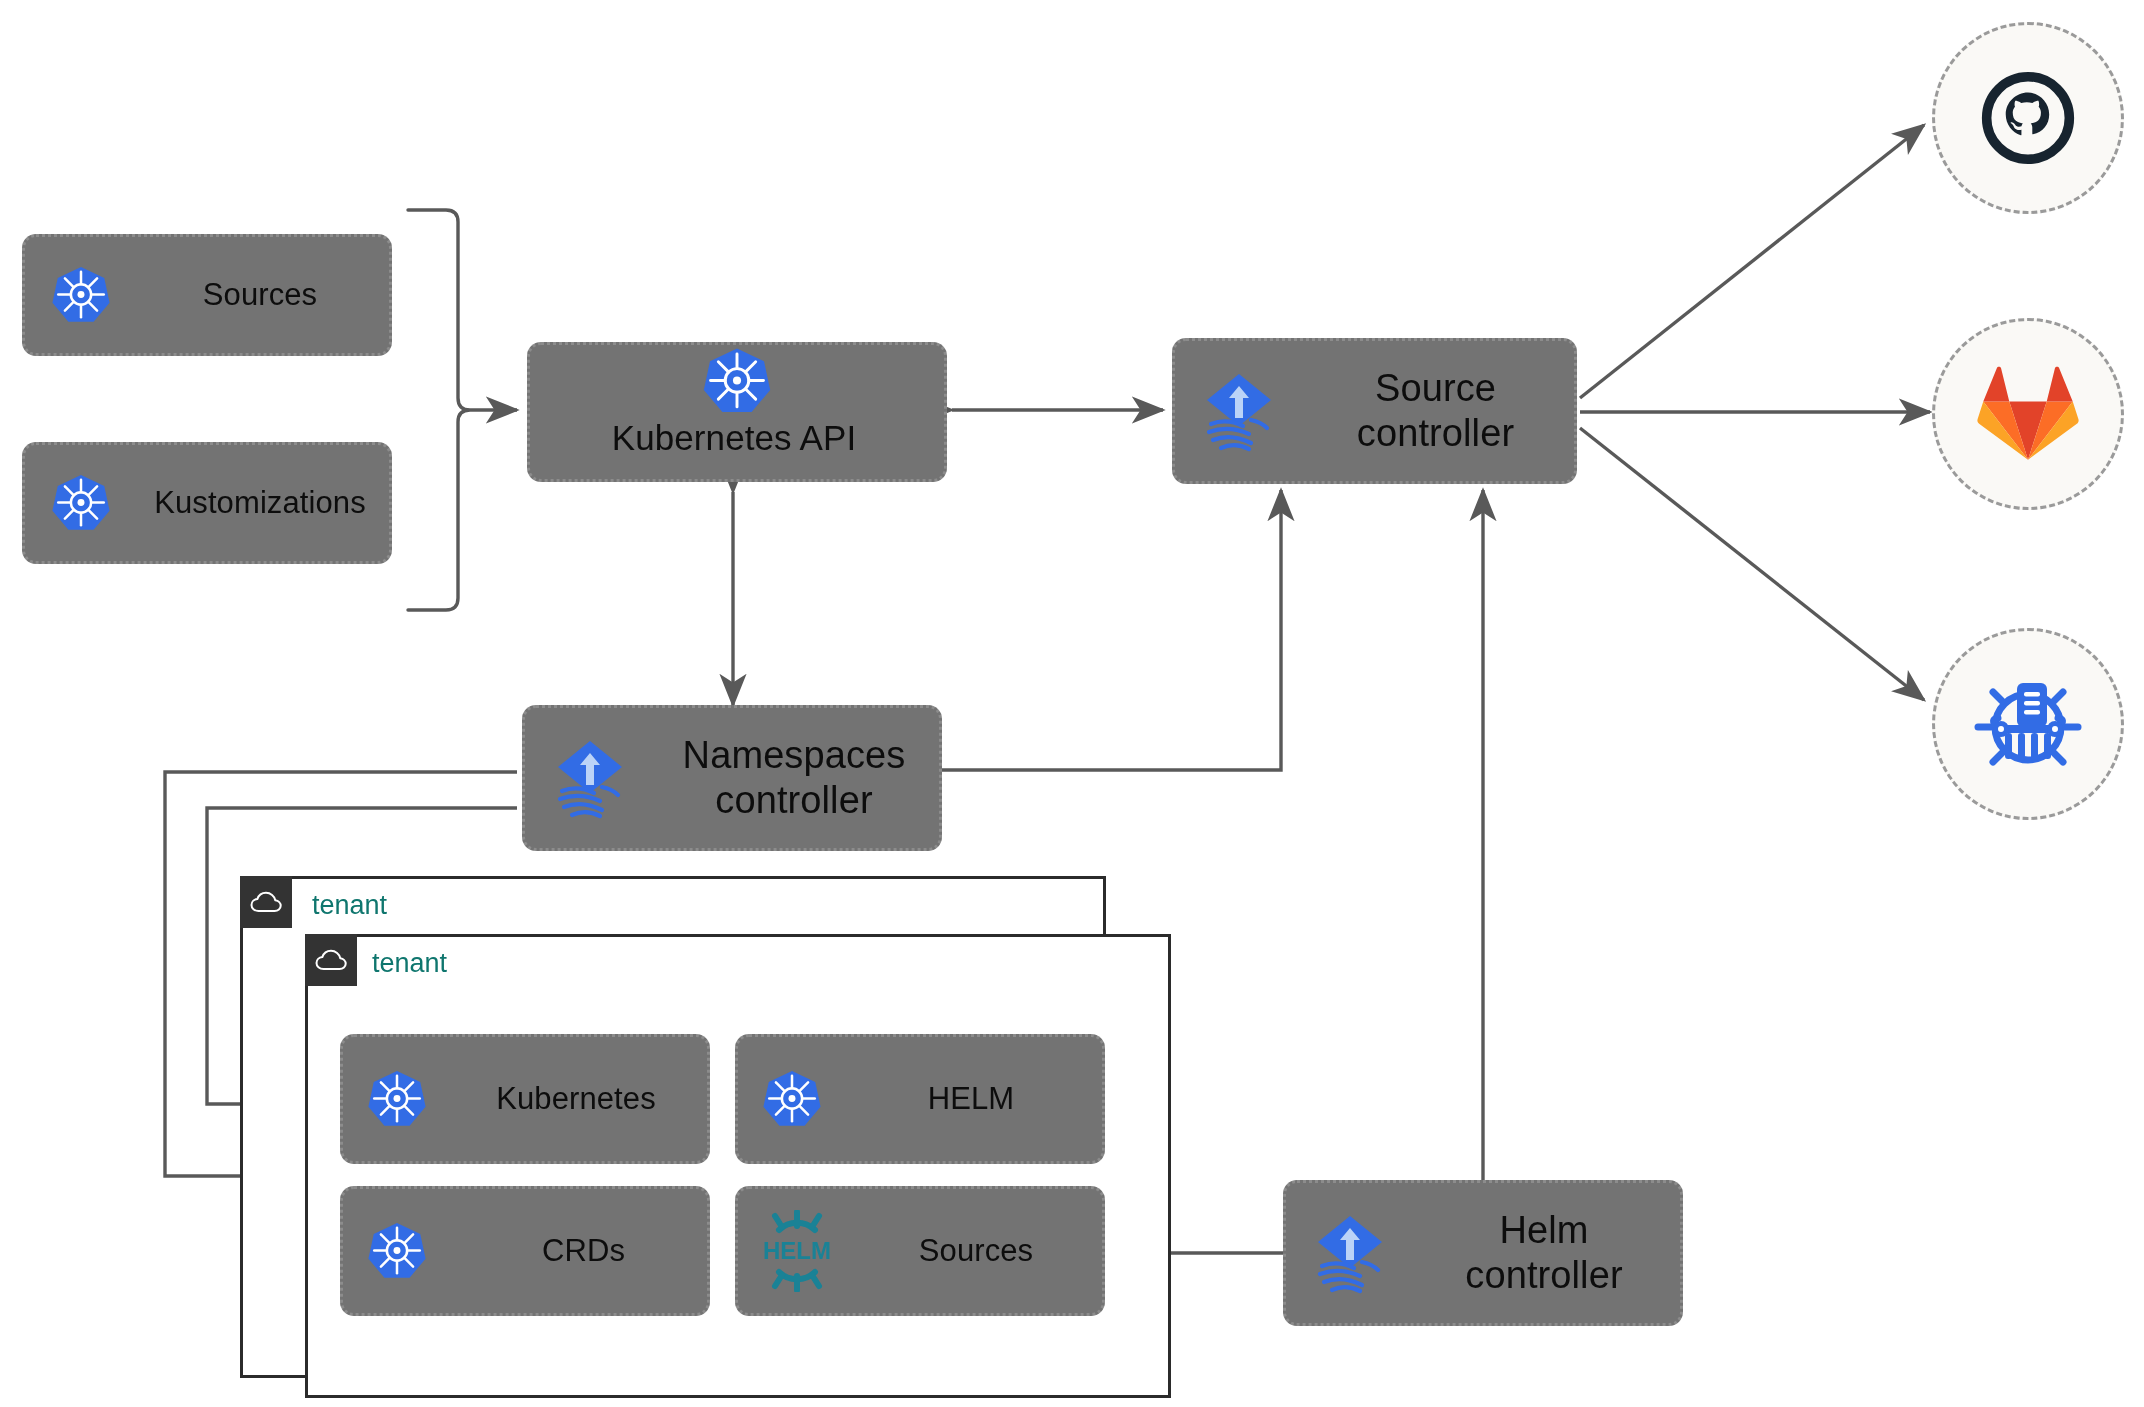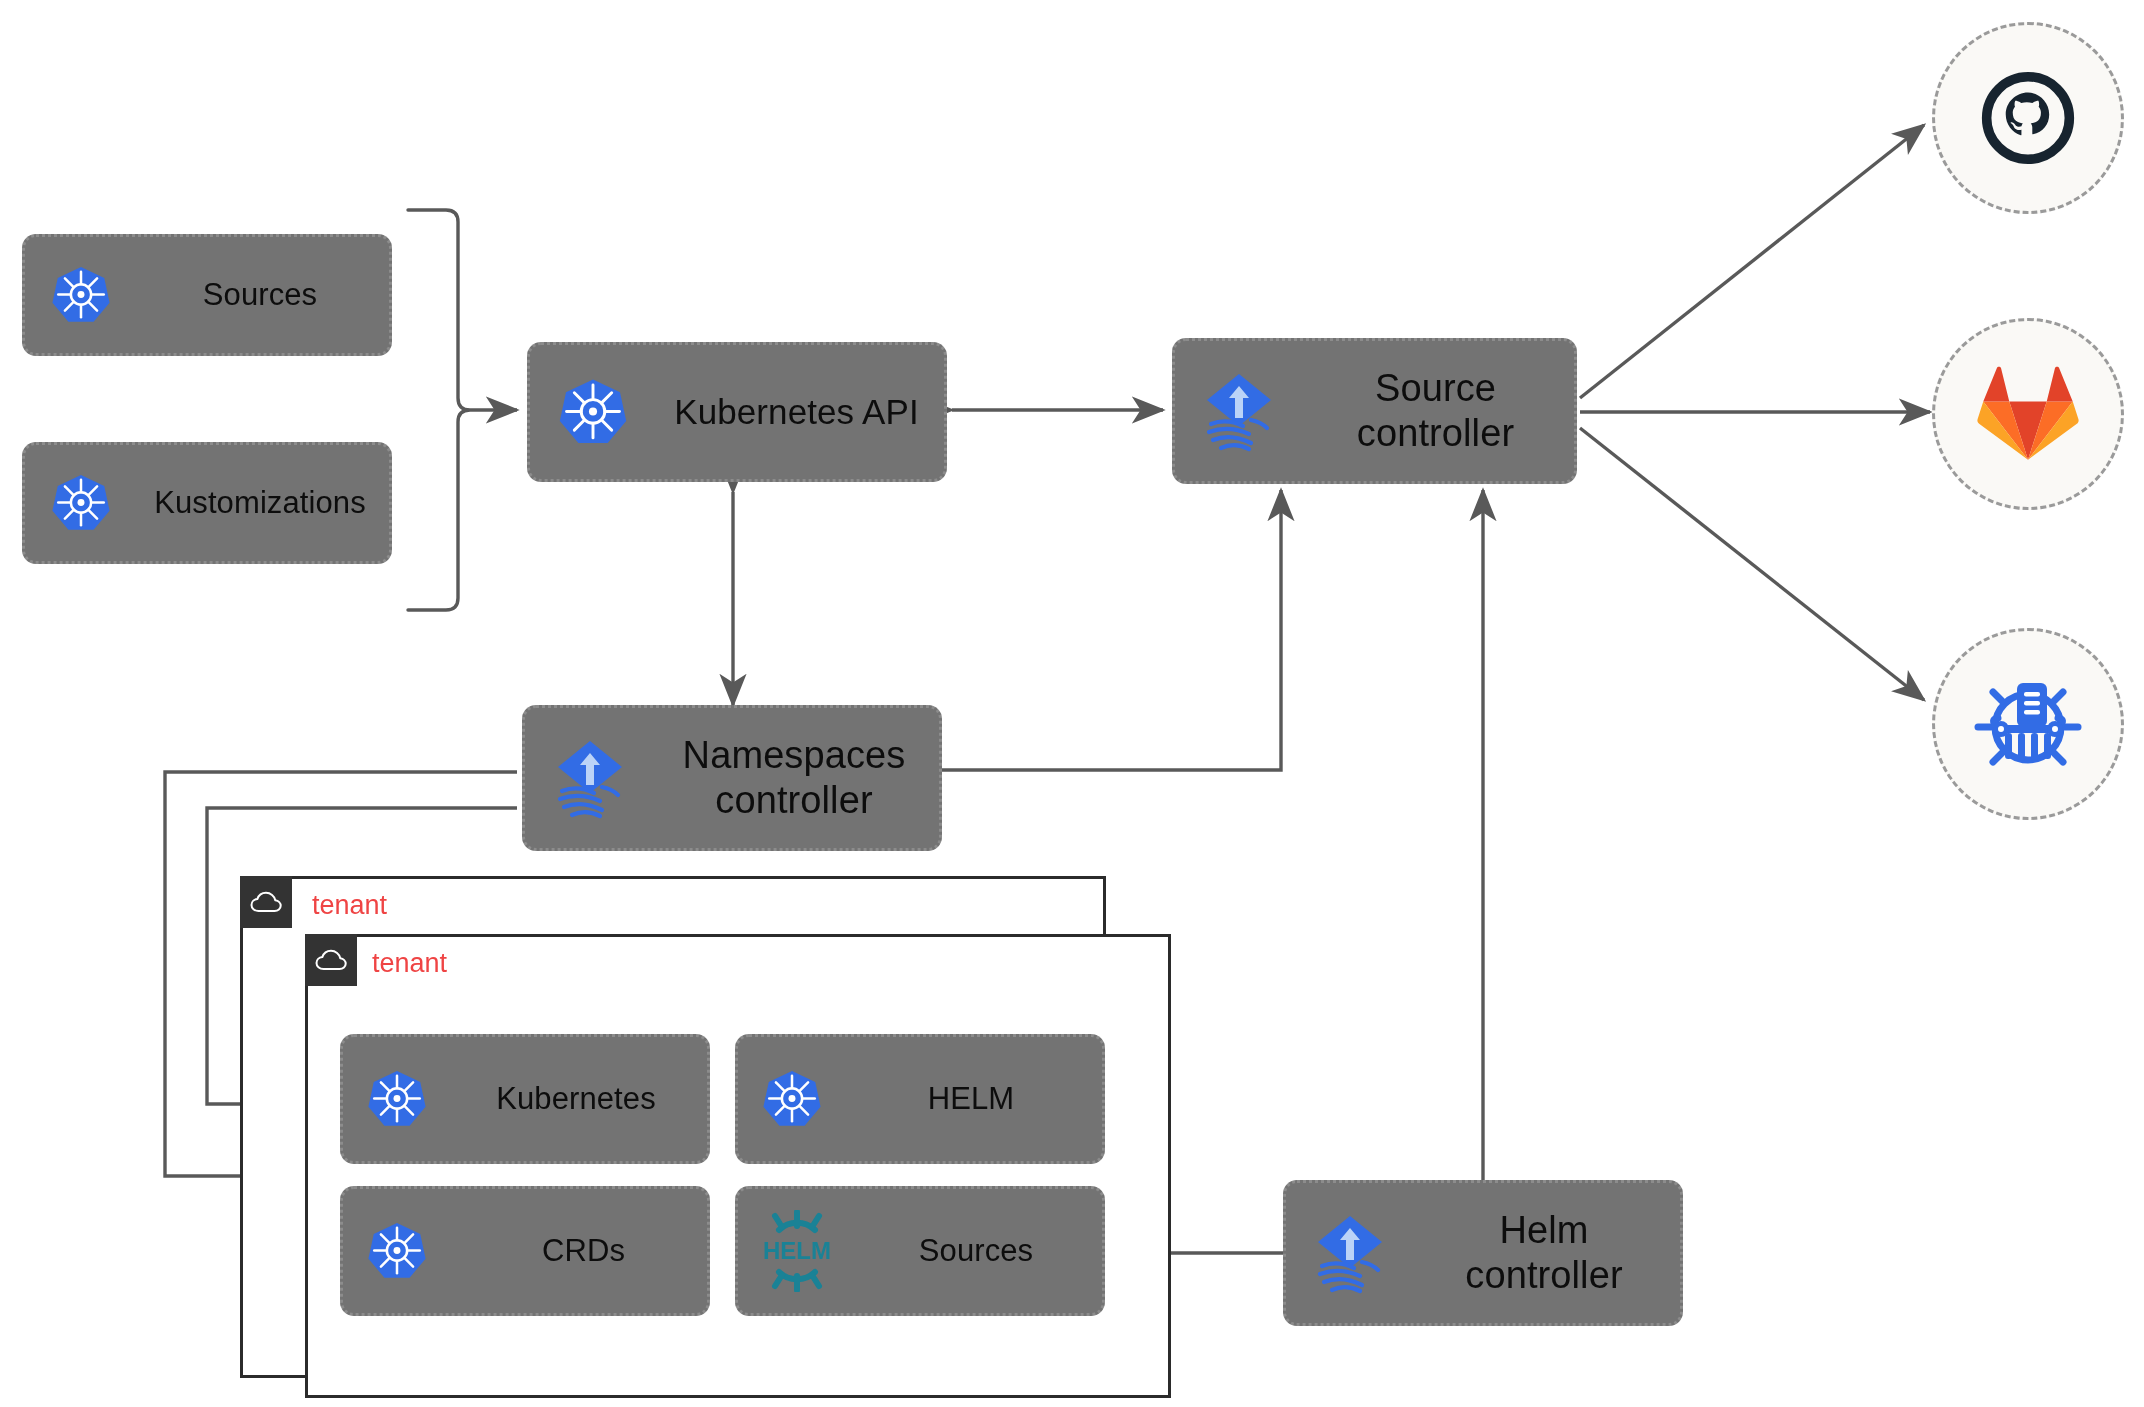--- a/index.html
+++ b/index.html
@@ -16,21 +16,21 @@
   .node.two .lbl{font-size:38px;}
 
   .circ{position:absolute;box-sizing:border-box;border:3px dashed #9a9a9a;
         border-radius:50%;background:#faf9f6;display:flex;align-items:center;
         justify-content:center;}
 
   .tenant{position:absolute;box-sizing:border-box;background:#ffffff;
           border:3px solid #2b2b2b;}
   .tenant-tab{position:absolute;box-sizing:border-box;background:#333333;
               display:flex;align-items:center;justify-content:center;}
-  .tenant-name{position:absolute;color:#ef4444;font-size:27px;}
+  .tenant-name{position:absolute;color:#0f766e;font-size:27px;}
 </style>
 </head>
 <body>
 
 <div id="stage">
 
   <svg id="wires" viewBox="0 0 2144 1407">
     <defs>
       <marker id="ah" markerWidth="12" markerHeight="12" refX="9.2" refY="4" orient="auto">
         <path d="M0,0 L10,4 L0,8 L2.6,4 Z" fill="#595959"></path>
@@ -121,21 +121,21 @@
             <path d="M39.4 38.9 L48.6 48.1"></path>
           <path d="M48.6 14.9 L39.4 24.1"></path>
             <path d="M24.6 38.9 L15.4 48.1"></path>
         </g>
         <circle cx="32" cy="31.5" r="3.6" fill="#ffffff"></circle>
       </svg>
     </span>
     <span class="lbl">Kustomizations</span>
   </div>
 
-  <div class="node" style="left:527px;top:342px;width:420px;height:140px;">
+  <div class="node" style="left:527px;top:342px;width:420px;height:140px;flex-direction:column;">
     <span class="ico" style="width:125px">
       <svg width="72" height="72" viewBox="0 0 64 64">
         <path d="M32 3 L56 14.5 L61.5 40 L45 59.5 L19 59.5 L2.5 40 L8 14.5 Z" fill="#326CE5"></path>
         <g fill="none" stroke="#ffffff" stroke-width="2.6" stroke-linecap="round">
           <circle cx="32" cy="31.5" r="10.5"></circle>
           <path d="M32 8 L32 21"></path>
             <path d="M32 42 L32 55"></path>
           <path d="M8.5 31.5 L21.5 31.5"></path>
             <path d="M42.5 31.5 L55.5 31.5"></path>
           <path d="M15.4 14.9 L24.6 24.1"></path>

